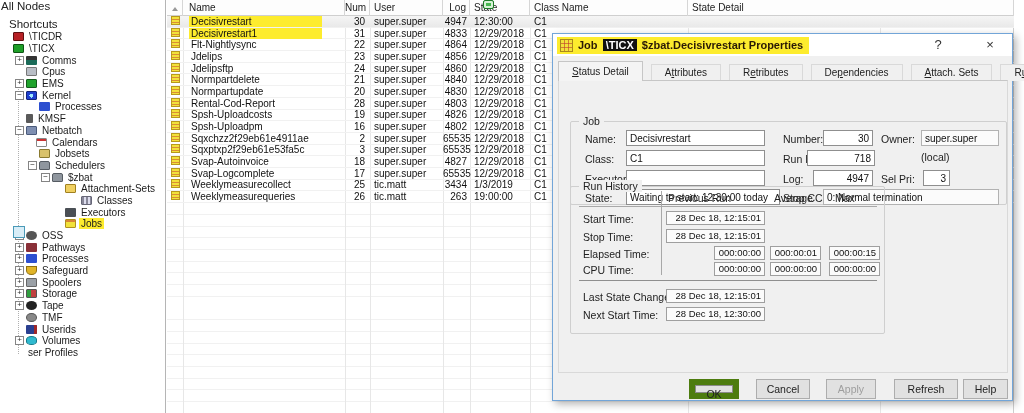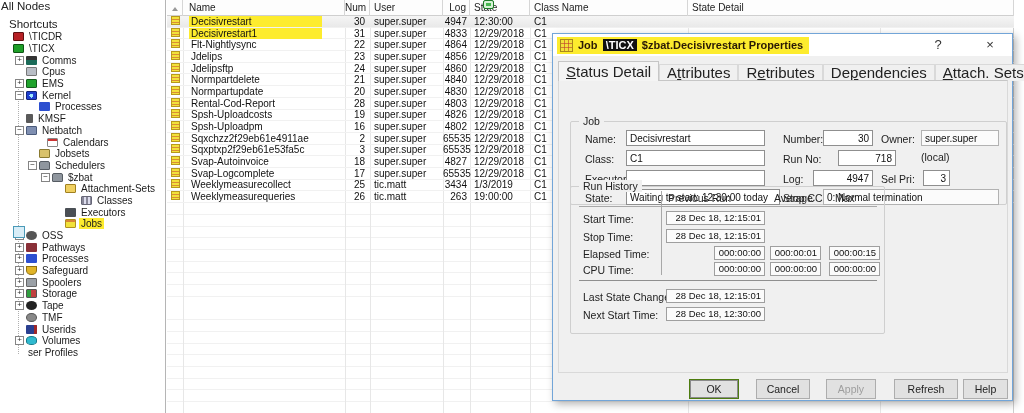--- a/index.html
+++ b/index.html
@@ -95,22 +95,22 @@
               background-image:repeating-linear-gradient(to bottom,transparent 0 3px,rgba(190,60,45,.6) 3px 4px),
                                repeating-linear-gradient(to right,transparent 0 3px,rgba(190,60,45,.6) 3px 4px); }
   .dlg-title { font-size:11px; font-weight:bold; color:#2a1a05; white-space:nowrap; }
   .dlg-title .node-box { background:#111; color:#fff; padding:0 3px; margin:0 2px; }
   .tb-btn { position:absolute; top:2px; width:24px; height:18px; text-align:center; line-height:18px;
             color:#333; font-size:13px; }
   .tb-help { right:62px; }
   .tb-close { right:10px; }
 
   .tabstrip { position:absolute; left:5px; top:27px; right:5px; height:20px; display:flex; align-items:flex-end; }
-  .tab { height:17px; line-height:16px; padding:0 7px; border:1px solid #d9d9d9; border-bottom:none;
-         background:#f0f0f0; margin-right:0; font-size:15px; color:#222; white-space:nowrap; }
+  .tab { height:17px; line-height:16px; padding:0 13px; border:1px solid #d9d9d9; border-bottom:none;
+         background:#f0f0f0; margin-right:8px; font-size:10px; color:#222; white-space:nowrap; }
   .tab.active { height:20px; line-height:19px; background:#f4f4f4; border-color:#c6c6c6; position:relative; z-index:2; }
   .tab .u { text-decoration:underline; }
   .tabpage { position:absolute; left:5px; top:46px; width:450px; height:293px; background:#f0f0f0;
              border:1px solid #d9d9d9; border-top:1px solid #c6c6c6; }
 
   .grp { position:absolute; border:1px solid #cfcfcf; border-radius:2px; }
   .grp-label { position:absolute; top:-7px; left:8px; background:#f0f0f0; padding:0 4px; font-size:10.5px; color:#222; }
   .grp-job { left:11px; top:40px; width:437px; height:84px; }
   .grp-rh  { left:11px; top:105px; width:315px; height:148px; }
 
@@ -121,21 +121,21 @@
   .finput.soft { border-color:#b2b2b2; background:#fbfbfb; }
   .rh-head { position:absolute; font-size:10.5px; color:#222; }
   .rh-hline { position:absolute; height:1px; background:#a8a8a8; }
   .rh-vline { position:absolute; width:1px; background:#a8a8a8; }
   .rhbox { position:absolute; height:14px; border:1px solid #9f9f9f; background:#fbfbfb;
            font-size:9.5px; line-height:12px; text-align:right; padding-right:3px; color:#111; }
 
   .btnrow { position:absolute; left:0; top:345px; width:461px; height:20px; }
   .btn { position:absolute; height:20px; background:#e1e1e1; border:1px solid #adadad;
          font-family:"Liberation Sans",sans-serif; font-size:10.5px; color:#222; text-align:center; line-height:18px; }
-  .btn.default { border:1px solid #4d7c0f; box-shadow:inset 0 0 0 1px #8a8a8a; }
+  .btn.default { border:6px solid #4d7c0f; box-shadow:inset 0 0 0 1px #8a8a8a; }
   .btn.disabled { color:#9e9e9e; }
 </style>
 </head>
 <body>
 
 <div class="screen">
 
   <aside class="tree-pane">
     <div class="pane-head allnodes">All Nodes</div>
     <div class="pane-head shortcuts">Shortcuts</div>
@@ -179,21 +179,21 @@
         <div class="titem" style="padding-left: 15px;">
       <span class="tbox hidden"></span>
       <span class="ticon ic-kmsf"></span>
       <span class="tlabel">KMSF</span>
     </div>
         <div class="titem" style="padding-left: 15px;">
       <span class="tbox">−</span>
       <span class="ticon ic-netbatch"></span>
       <span class="tlabel">Netbatch</span>
     </div>
-        <div class="titem" style="padding-left: 36px; text-align: center;">
+        <div class="titem" style="padding-left: 25px; text-align: center;">
       <span class="tbox hidden"></span>
       <span class="ticon ic-calendar"></span>
       <span class="tlabel">Calendars</span>
     </div>
         <div class="titem" style="padding-left: 28px;">
       <span class="tbox hidden"></span>
       <span class="ticon ic-jobsets"></span>
       <span class="tlabel">Jobsets</span>
     </div>
         <div class="titem" style="padding-left: 28px;">
@@ -503,21 +503,21 @@
         <span class="flabel" style="left:14px;top:51px">Executor:</span>
         <input class="finput" style="left: 55px; top: 48px; width: 139px;" readonly="" value="">
         <span class="flabel" style="left:14px;top:70px">State:</span>
         <input class="finput" style="left: 55px; top: 67px; width: 154px;" readonly="" value="Waiting to start: 12:30:00 today">
 
         <span class="flabel" style="left:212px;top:11px">Number:</span>
         <input class="finput num" style="left: 252px; top: 8px; width: 50px;" readonly="" value="30">
         <span class="flabel" style="left:310px;top:11px">Owner:</span>
         <input class="finput soft" style="left: 350px; top: 8px; width: 78px;" readonly="" value="super.super">
         <span class="flabel" style="left:212px;top:31px">Run No:</span>
-        <input class="finput num" style="left: 267px; top: 28px; width: 58px; text-align: right;" readonly="" value="718">
+        <input class="finput num" style="left: 236px; top: 28px; width: 68px; text-align: right;" readonly="" value="718">
         <span class="flabel" style="left:350px;top:29px">(local)</span>
         <span class="flabel" style="left:212px;top:51px">Log:</span>
         <input class="finput num" style="left: 242px; top: 48px; width: 60px;" readonly="" value="4947">
         <span class="flabel" style="left:310px;top:51px">Sel Pri:</span>
         <input class="finput num" style="left: 352px; top: 48px; width: 27px;" readonly="" value="3">
         <span class="flabel" style="left:212px;top:70px">Stop CC:</span>
         <input class="finput soft" style="left: 252px; top: 67px; width: 176px;" readonly="" value="0: Normal termination">
       </div>
 
       <div class="grp grp-rh">

